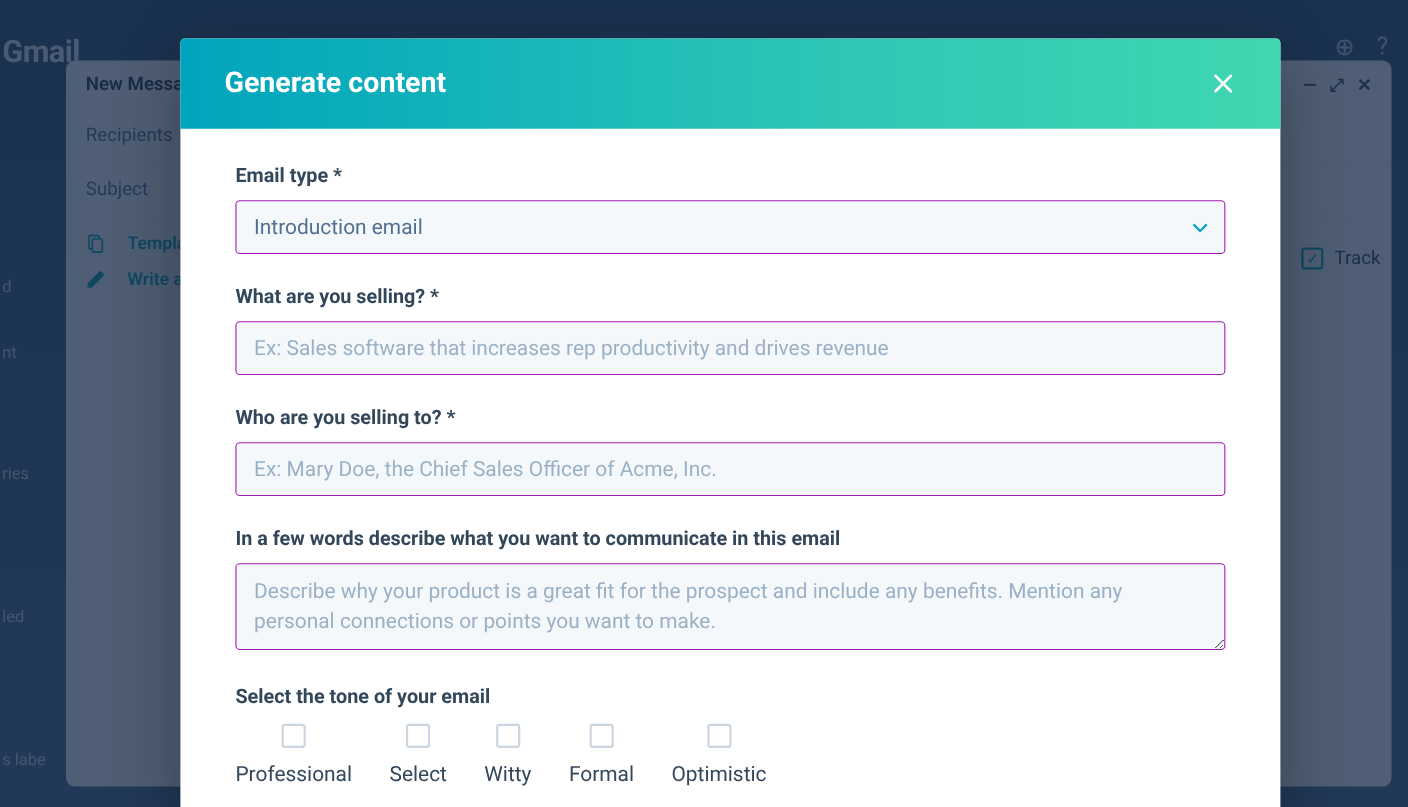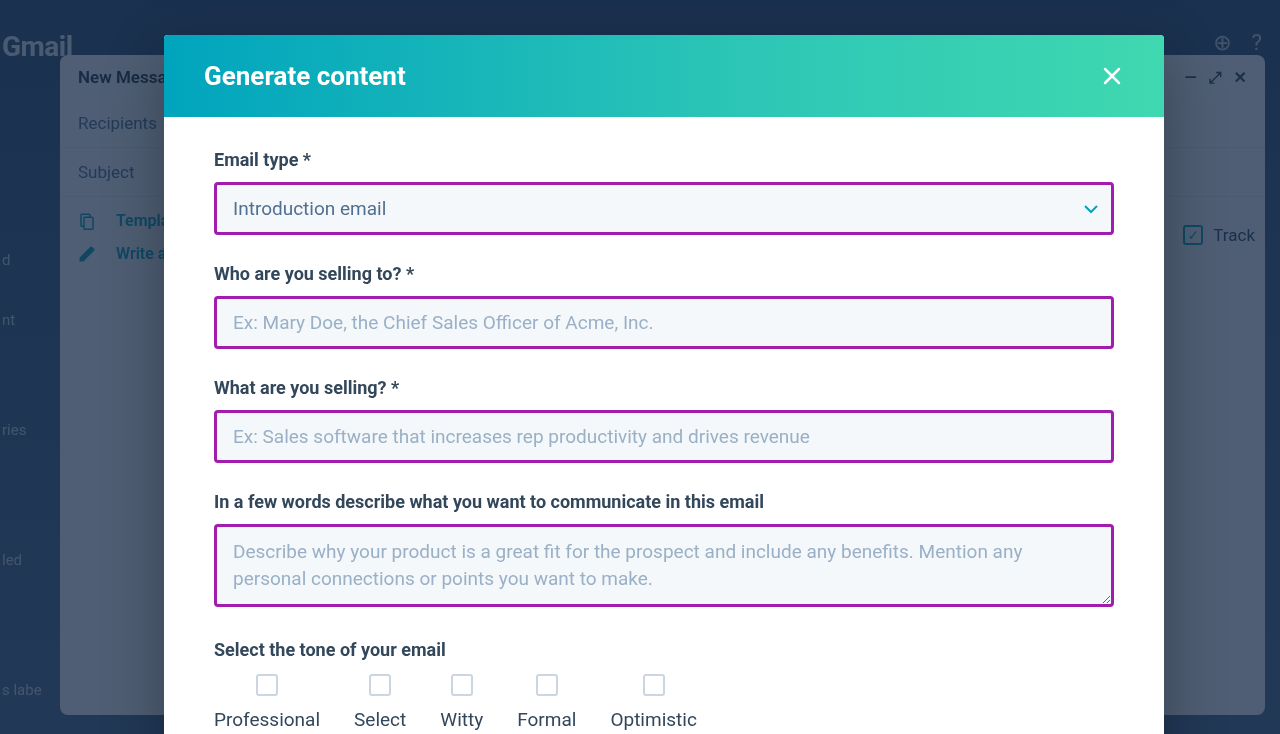--- a/index.html
+++ b/index.html
@@ -147,21 +147,21 @@
       font-size: 18px;
       font-weight: 700;
       margin-bottom: 12px;
     }
     .select-wrap {
       position: relative;
     }
     .form-select, .form-input, .form-textarea {
       width: 100%;
       background: #f5f8fa;
-      border: 3px solid #a21caf;
+      border: 1px solid #a21caf;
       border-radius: 4px;
       padding: 12px 16px;
       font-size: 19px;
       color: #33475b;
       font-family: inherit;
     }
     .form-select {
       appearance: none;
       -webkit-appearance: none;
       cursor: pointer;
@@ -279,27 +279,27 @@
         <select class="form-select">
           <option>Introduction email</option>
         </select>
         <svg class="select-caret" width="14" height="10" viewBox="0 0 14 10">
             <path d="M1 2 L7 8 L13 2" fill="none" stroke="#00a4bd" stroke-width="2"></path>
           </svg>
       </div>
     </div>
 
     <div class="form-group">
+      <label class="form-label">What are you selling? *</label>
+      <input class="form-input" type="text" placeholder="Ex: Sales software that increases rep productivity and drives revenue" style="">
+    </div>
+
+    <div class="form-group">
       <label class="form-label">Who are you selling to? *</label>
       <input class="form-input" type="text" placeholder="Ex: Mary Doe, the Chief Sales Officer of Acme, Inc." style="">
-    </div>
-
-    <div class="form-group">
-      <label class="form-label">What are you selling? *</label>
-      <input class="form-input" type="text" placeholder="Ex: Sales software that increases rep productivity and drives revenue" style="">
     </div>
 
     <div class="form-group">
       <label class="form-label">In a few words describe what you want to communicate in this email</label>
       <textarea class="form-textarea" placeholder="Describe why your product is a great fit for the prospect and include any benefits. Mention any personal connections or points you want to make." style=""></textarea>
     </div>
 
     <div class="form-group" style="margin-bottom:10px">
       <label class="form-label" style="font-weight:700">Select the tone of your email</label>
       <div class="tone-row">

